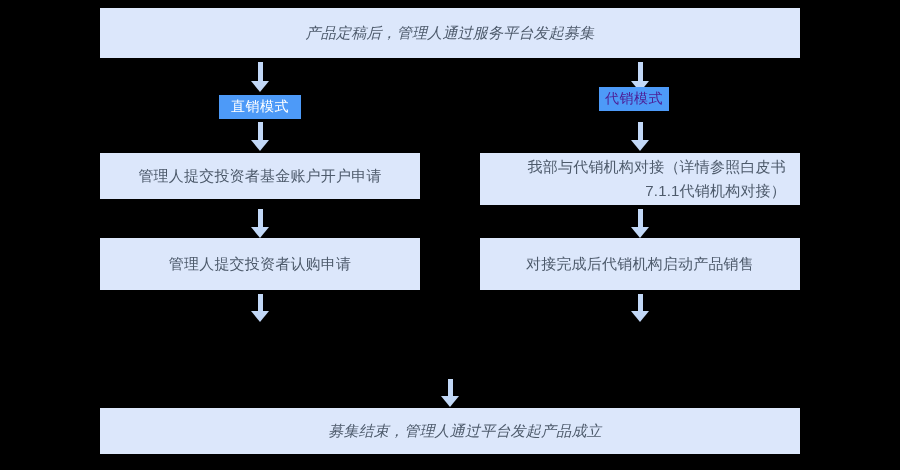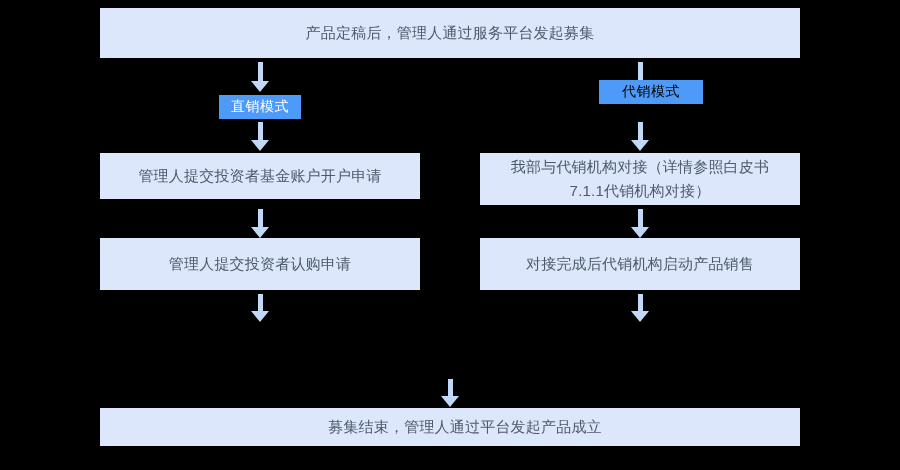--- a/index.html
+++ b/index.html
@@ -74,56 +74,56 @@
     height: 0;
     border-left: 9px solid transparent;
     border-right: 9px solid transparent;
     border-top: 11px solid #c2d8f7;
     flex: 0 0 auto;
   }
 
   
   .col-left  { left: 100px; width: 320px; }
   .col-right { left: 480px; width: 320px; }
-  .col-full  { left: 100px; width: 700px; }
+  .col-full  { left: 100px; width: 700px; font-style: italic; }
 </style>
 </head>
 <body style="background: rgb(0, 0, 0);">
 
 <div id="flow-canvas" style="background: rgb(0, 0, 0);">
 
   <div class="node col-full" style="top: 8px; height: 50px; background: rgb(220, 231, 251); color: rgb(77, 90, 107);">产品定稿后，管理人通过服务平台发起募集</div>
 
   <div class="arrow" style="left:249px; top:62px; height:30px;">
     <div class="stem" style="background: rgb(194, 216, 247);"></div>
     <div class="head" style="border-top-color: rgb(194, 216, 247);"></div>
   </div>
 
   <div class="arrow" style="left:629px; top:62px; height:30px;">
     <div class="stem" style="background: rgb(194, 216, 247);"></div>
     <div class="head" style="border-top-color: rgb(194, 216, 247);"></div>
   </div>
 
   <div class="badge" style="left: 219px; top: 95px; width: 82px; background: rgb(77, 154, 248); color: rgb(255, 255, 255);">直销模式</div>
 
-  <div class="badge" style="left: 599px; top: 80px; width: 104px; background: rgb(77, 154, 248); color: #000000;">代销模式</div>
+  <div class="badge" style="left: 599px; top: 87px; width: 70px; background: rgb(77, 154, 248); color: #4c1d95;">代销模式</div>
 
   <div class="arrow" style="left:249px; top:122px; height:29px;">
     <div class="stem" style="background: rgb(194, 216, 247);"></div>
     <div class="head" style="border-top-color: rgb(194, 216, 247);"></div>
   </div>
 
   <div class="arrow" style="left:629px; top:122px; height:29px;">
     <div class="stem" style="background: rgb(194, 216, 247);"></div>
     <div class="head" style="border-top-color: rgb(194, 216, 247);"></div>
   </div>
 
   <div class="node col-left" style="top: 153px; height: 46px; background: rgb(220, 231, 251); color: rgb(77, 90, 107);">管理人提交投资者基金账户开户申请</div>
 
-  <div class="node col-right two-line" style="top: 153px; height: 52px; background: rgb(220, 231, 251); color: rgb(77, 90, 107);">我部与代销机构对接（详情参照白皮书7.1.1代销机构对接）</div>
+  <div class="node col-right two-line" style="top: 153px; height: 52px; background: rgb(220, 231, 251); color: rgb(77, 90, 107); text-align: right;">我部与代销机构对接（详情参照白皮书7.1.1代销机构对接）</div>
 
   <div class="arrow" style="left:249px; top:209px; height:29px;">
     <div class="stem" style="background: rgb(194, 216, 247);"></div>
     <div class="head" style="border-top-color: rgb(194, 216, 247);"></div>
   </div>
 
   <div class="arrow" style="left:629px; top:209px; height:29px;">
     <div class="stem" style="background: rgb(194, 216, 247);"></div>
     <div class="head" style="border-top-color: rgb(194, 216, 247);"></div>
   </div>
@@ -141,15 +141,15 @@
     <div class="stem" style="background: rgb(194, 216, 247);"></div>
     <div class="head" style="border-top-color: rgb(194, 216, 247);"></div>
   </div>
 
 
   <div class="arrow" style="left:439px; top:379px; height:28px;">
     <div class="stem" style="background: rgb(194, 216, 247);"></div>
     <div class="head" style="border-top-color: rgb(194, 216, 247);"></div>
   </div>
 
-  <div class="node col-full" style="top: 408px; height: 38px; background: rgb(220, 231, 251); color: rgb(77, 90, 107); padding-left: 44px;">募集结束，管理人通过平台发起产品成立</div>
+  <div class="node col-full" style="top: 408px; height: 46px; background: rgb(220, 231, 251); color: rgb(77, 90, 107); padding-left: 44px;">募集结束，管理人通过平台发起产品成立</div>
 
 </div>
 
 </body></html>

